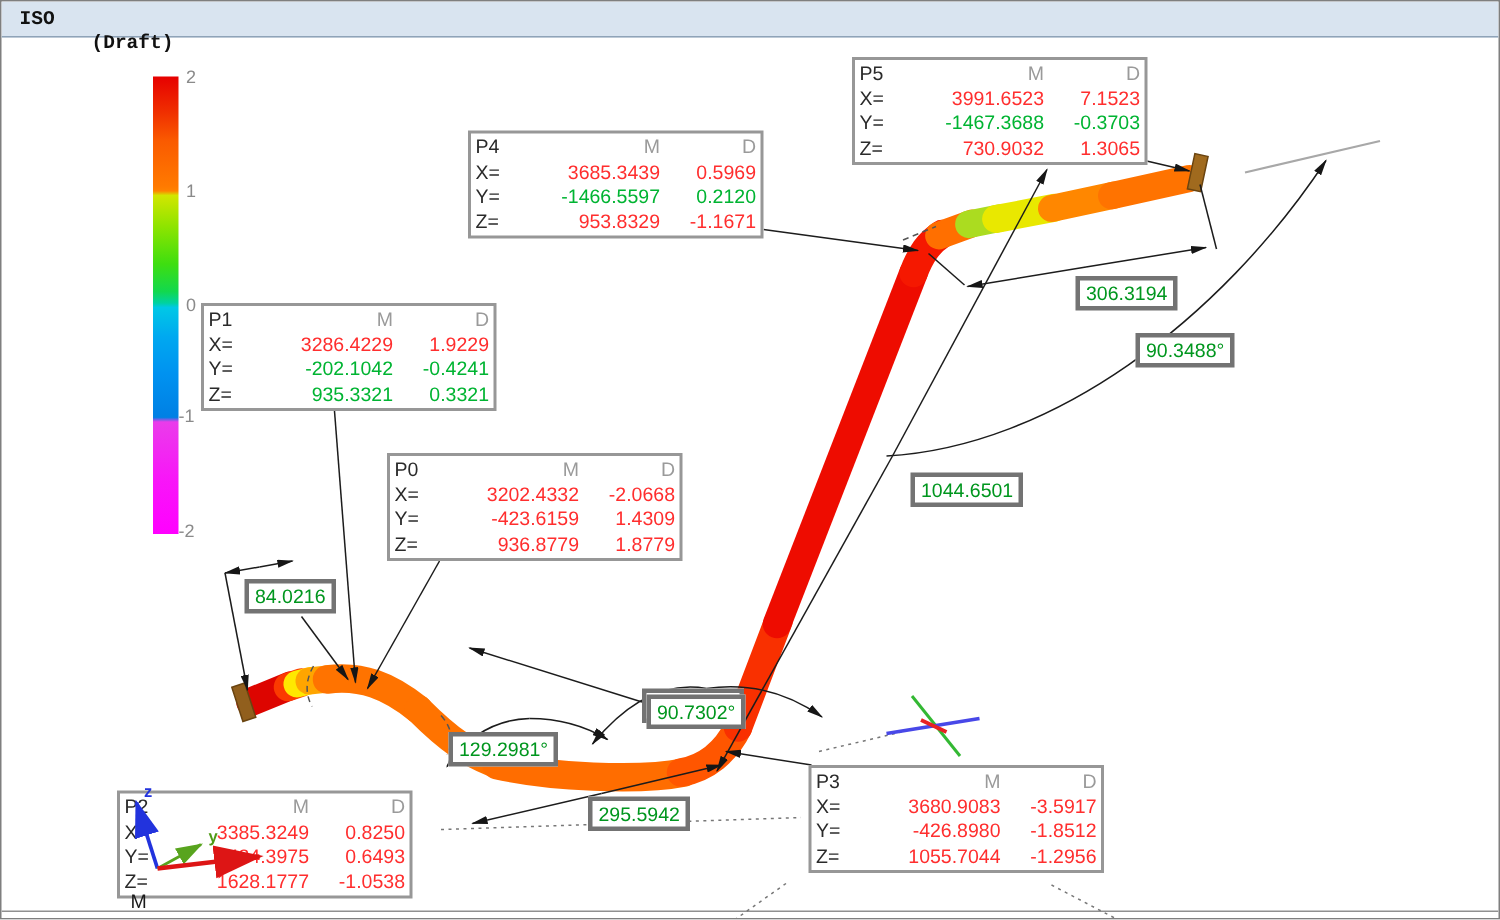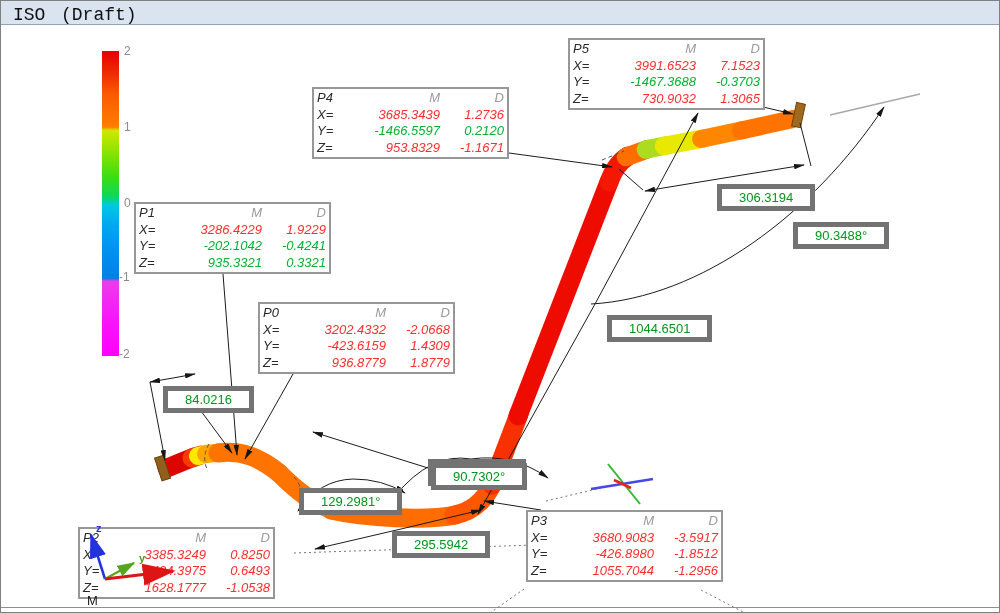--- a/index.html
+++ b/index.html
@@ -9,54 +9,54 @@
   html,body{margin:0;padding:0;background:#e8e8e8;}
   #win{
     position:relative;width:1000px;height:613px;background:#ffffff;
     border:1px solid #7f7f7f;box-sizing:border-box;overflow:hidden;
     font-family:"Liberation Sans",sans-serif;
   }
   
   #titlebar{
     position:absolute;left:0;top:0;width:100%;height:24px;
     background:var(--titlebar-bg);border-bottom:1px solid #8fa3b8;box-sizing:border-box;
-    font-family:"Liberation Mono","DejaVu Sans Mono",monospace;font-size:18px;color:#111;
+    font-family:"Liberation Mono","DejaVu Sans Mono",monospace;font-size:13px;color:#111;font-weight:bold;
   }
   #titlebar .t1{position:absolute;left:12px;top:4px;}
-  #titlebar .t2{position:absolute;left:60px;top:4px;}
+  #titlebar .t2{position:absolute;left:60px;top:20px;}
   #bottomline{position:absolute;left:0;top:606px;width:100%;height:1px;background:#909090;}
   
   #colorbar{position:absolute;left:101px;top:50px;width:17px;height:305px;
     background:linear-gradient(to bottom,
       #e60000 0%, #f03000 8%, #fa5a00 14%, #ff7a00 24%, #ff8200 25%,
       #d2e600 26%, #8ce400 33%, #3ede10 41%, #12d84e 47%, #00d2a0 49.5%,
       #00c8e6 50.5%, #00a8f0 57%, #0092f0 65%, #0080e4 74.5%,
       #ea3cea 75.5%, #f816f8 88%, #ff00ff 100%);
   }
   .cbtick{position:absolute;left:123px;font-size:12px;color:#8a8a8a;}
   
   svg.layer{position:absolute;left:0;top:0;width:1000px;height:613px;}
   #scene{z-index:1;}
   #overlay{z-index:5;pointer-events:none;}
   
   .pbox{
     position:absolute;width:197px;height:72px;background:#ffffff;
     border:2px solid #979797;box-sizing:border-box;z-index:3;
     font-size:13px;line-height:16.5px;padding:1px 3px 0 3px;
   }
-  .prow{display:grid;grid-template-columns:32px 1fr 64px;font-style:italic;}
+  .prow{display:grid;grid-template-columns:32px 1fr 64px;}
   .plab{color:#2a2a2a;text-align:left;}
   .phead{color:var(--header-gray);text-align:right;}
   .pval{text-align:right;white-space:nowrap;}
   .c-red{color:var(--value-red);}
   .c-green{color:var(--value-green);}
   
   .dim{
-    position:absolute;background:#ffffff;border:5px solid #737373;
-    padding:1px 17px;font-size:13px;color:var(--dim-green);z-index:2;white-space:nowrap;
+    position:absolute;background:#ffffff;border:3px solid #737373;
+    padding:1px 4px;font-size:13px;color:var(--dim-green);z-index:2;white-space:nowrap;
   }
   
   .axlabel{position:absolute;z-index:6;font-size:11px;font-weight:bold;}
   #zlab{left:95px;top:521px;color:#2233dd;}
   #ylab{left:138px;top:551px;color:#4f9a16;}
   #mlab{left:86px;top:592px;color:#1a1a1a;font-size:13px;font-weight:normal;}
 </style>
 </head>
 <body>
 
@@ -183,21 +183,21 @@
 
   <div class="pbox" style="left:311px;top:86px">
     <div class="prow">
         <span class="plab">P4</span>
         <span class="phead">M</span>
         <span class="phead">D</span>
       </div>
     <div class="prow">
         <span class="plab">X=</span>
         <span class="pval c-red">3685.3439</span>
-        <span class="pval c-red">1.2736</span>
+        <span class="pval c-red">0.5969</span>
       </div>
     <div class="prow">
         <span class="plab">Y=</span>
         <span class="pval c-green">-1466.5597</span>
         <span class="pval c-green">0.2120</span>
       </div>
     <div class="prow">
         <span class="plab">Z=</span>
         <span class="pval c-red">953.8329</span>
         <span class="pval c-red">-1.1671</span>
@@ -266,21 +266,21 @@
         <span class="pval c-red">-424.3975</span>
         <span class="pval c-red">0.6493</span>
       </div>
     <div class="prow">
         <span class="plab">Z=</span>
         <span class="pval c-red">1628.1777</span>
         <span class="pval c-red">-1.0538</span>
       </div>
   </div>
 
-  <div class="pbox" style="left:525px;top:509px">
+  <div class="pbox" style="left:538px;top:509px">
     <div class="prow">
         <span class="plab">P3</span>
         <span class="phead">M</span>
         <span class="phead">D</span>
       </div>
     <div class="prow">
         <span class="plab">X=</span>
         <span class="pval c-red">3680.9083</span>
         <span class="pval c-red">-3.5917</span>
       </div>
@@ -296,21 +296,21 @@
       </div>
   </div>
 
   <div class="dim" style="left:162px;top:385px">84.0216</div>
   <div class="dim" style="left:427px;top:458px">155.9816</div>
   <div class="dim" style="left:298px;top:487px">129.2981°</div>
   <div class="dim" style="left:391px;top:530px">295.5942</div>
   <div class="dim" style="left:430px;top:462px">90.7302°</div>
   <div class="dim" style="left:606px;top:314px">1044.6501</div>
   <div class="dim" style="left:716px;top:183px">306.3194</div>
-  <div class="dim" style="left:792px;top:221px">90.3488°</div>
+  <div class="dim" style="left:756px;top:221px">90.3488°</div>
 
   <svg id="overlay" class="layer" viewBox="0 0 1000 613">
     <defs>
       <marker id="arB" viewBox="0 0 12 8" refX="11" refY="4" markerWidth="10" markerHeight="7" orient="auto">
           <path d="M0,0 L12,4 L0,8 z" fill="#2233dd"></path>
         </marker>
       <marker id="arG" viewBox="0 0 12 8" refX="11" refY="4" markerWidth="9" markerHeight="6" orient="auto">
           <path d="M0,0 L12,4 L0,8 z" fill="#58a41e"></path>
         </marker>
       <marker id="arR" viewBox="0 0 12 8" refX="11" refY="4" markerWidth="11" markerHeight="8" orient="auto">

